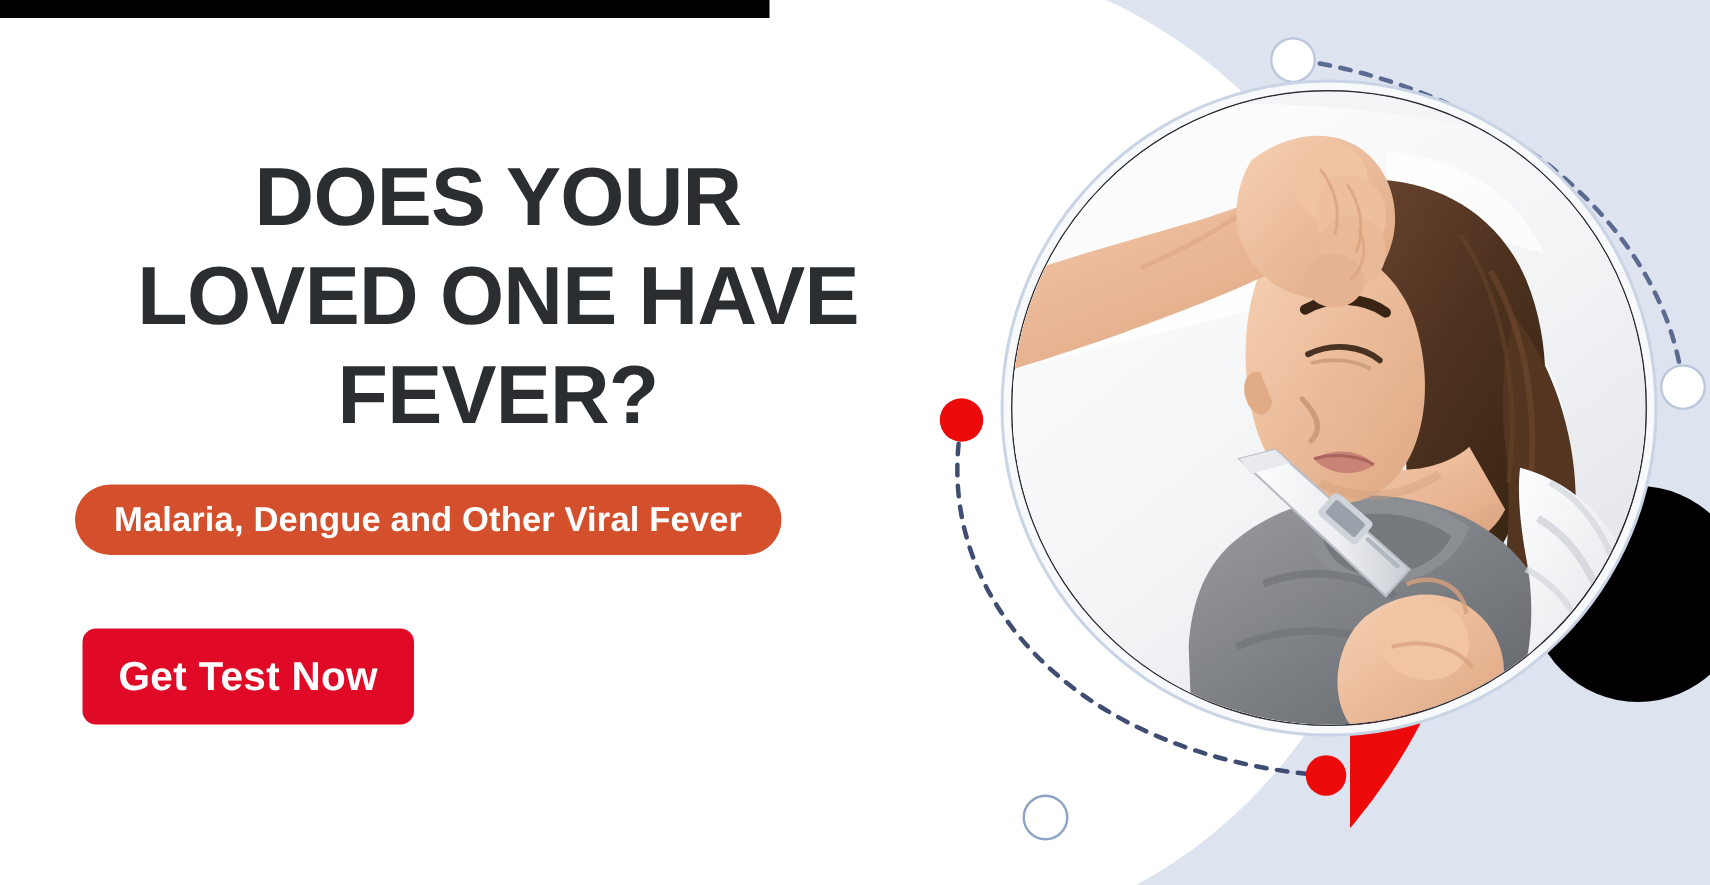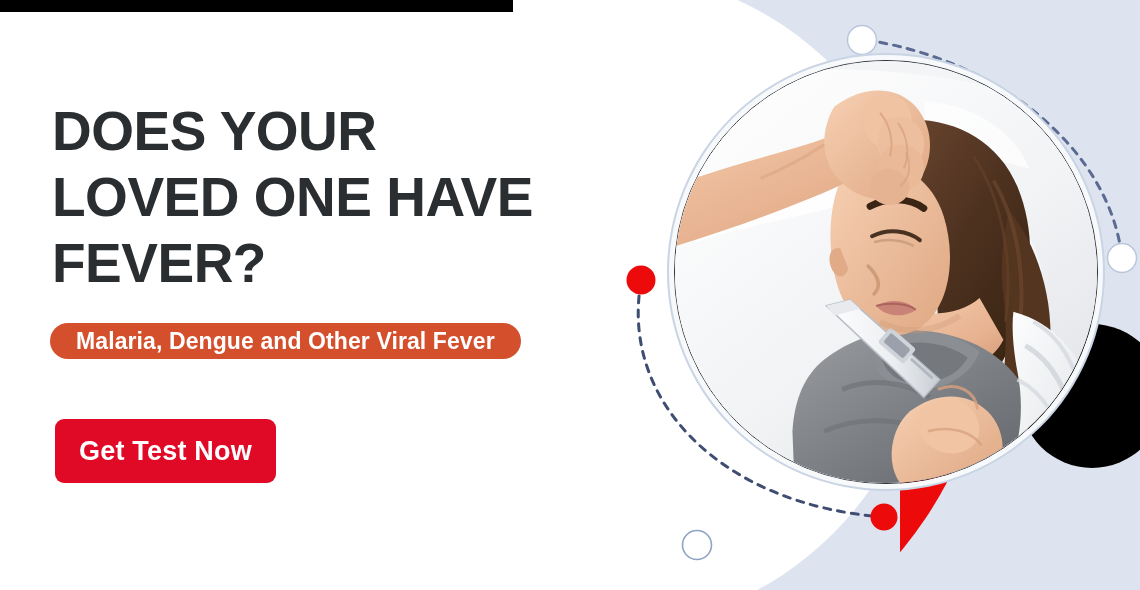--- a/index.html
+++ b/index.html
@@ -45,27 +45,28 @@
   .headline {
     margin: 0;
     font-family: "Liberation Sans", sans-serif;
     font-size: 55px;
     line-height: 66px;
     font-weight: bold;
     letter-spacing: -0.5px;
     color: #2b2e30;
     text-transform: uppercase;
     white-space: pre-line;
+    text-align: center;
   }
 
   .subtitle-pill {
     position: absolute;
     left: 50px;
     top: 323px;
-    height: 36px;
+    height: 47px;
     padding: 0 26px;
     display: inline-flex;
     align-items: center;
     background: #d4502d;
     border-radius: 24px;
     box-sizing: border-box;
   }
   .subtitle-pill span {
     font-family: "Liberation Sans", sans-serif;
     font-size: 23px;

